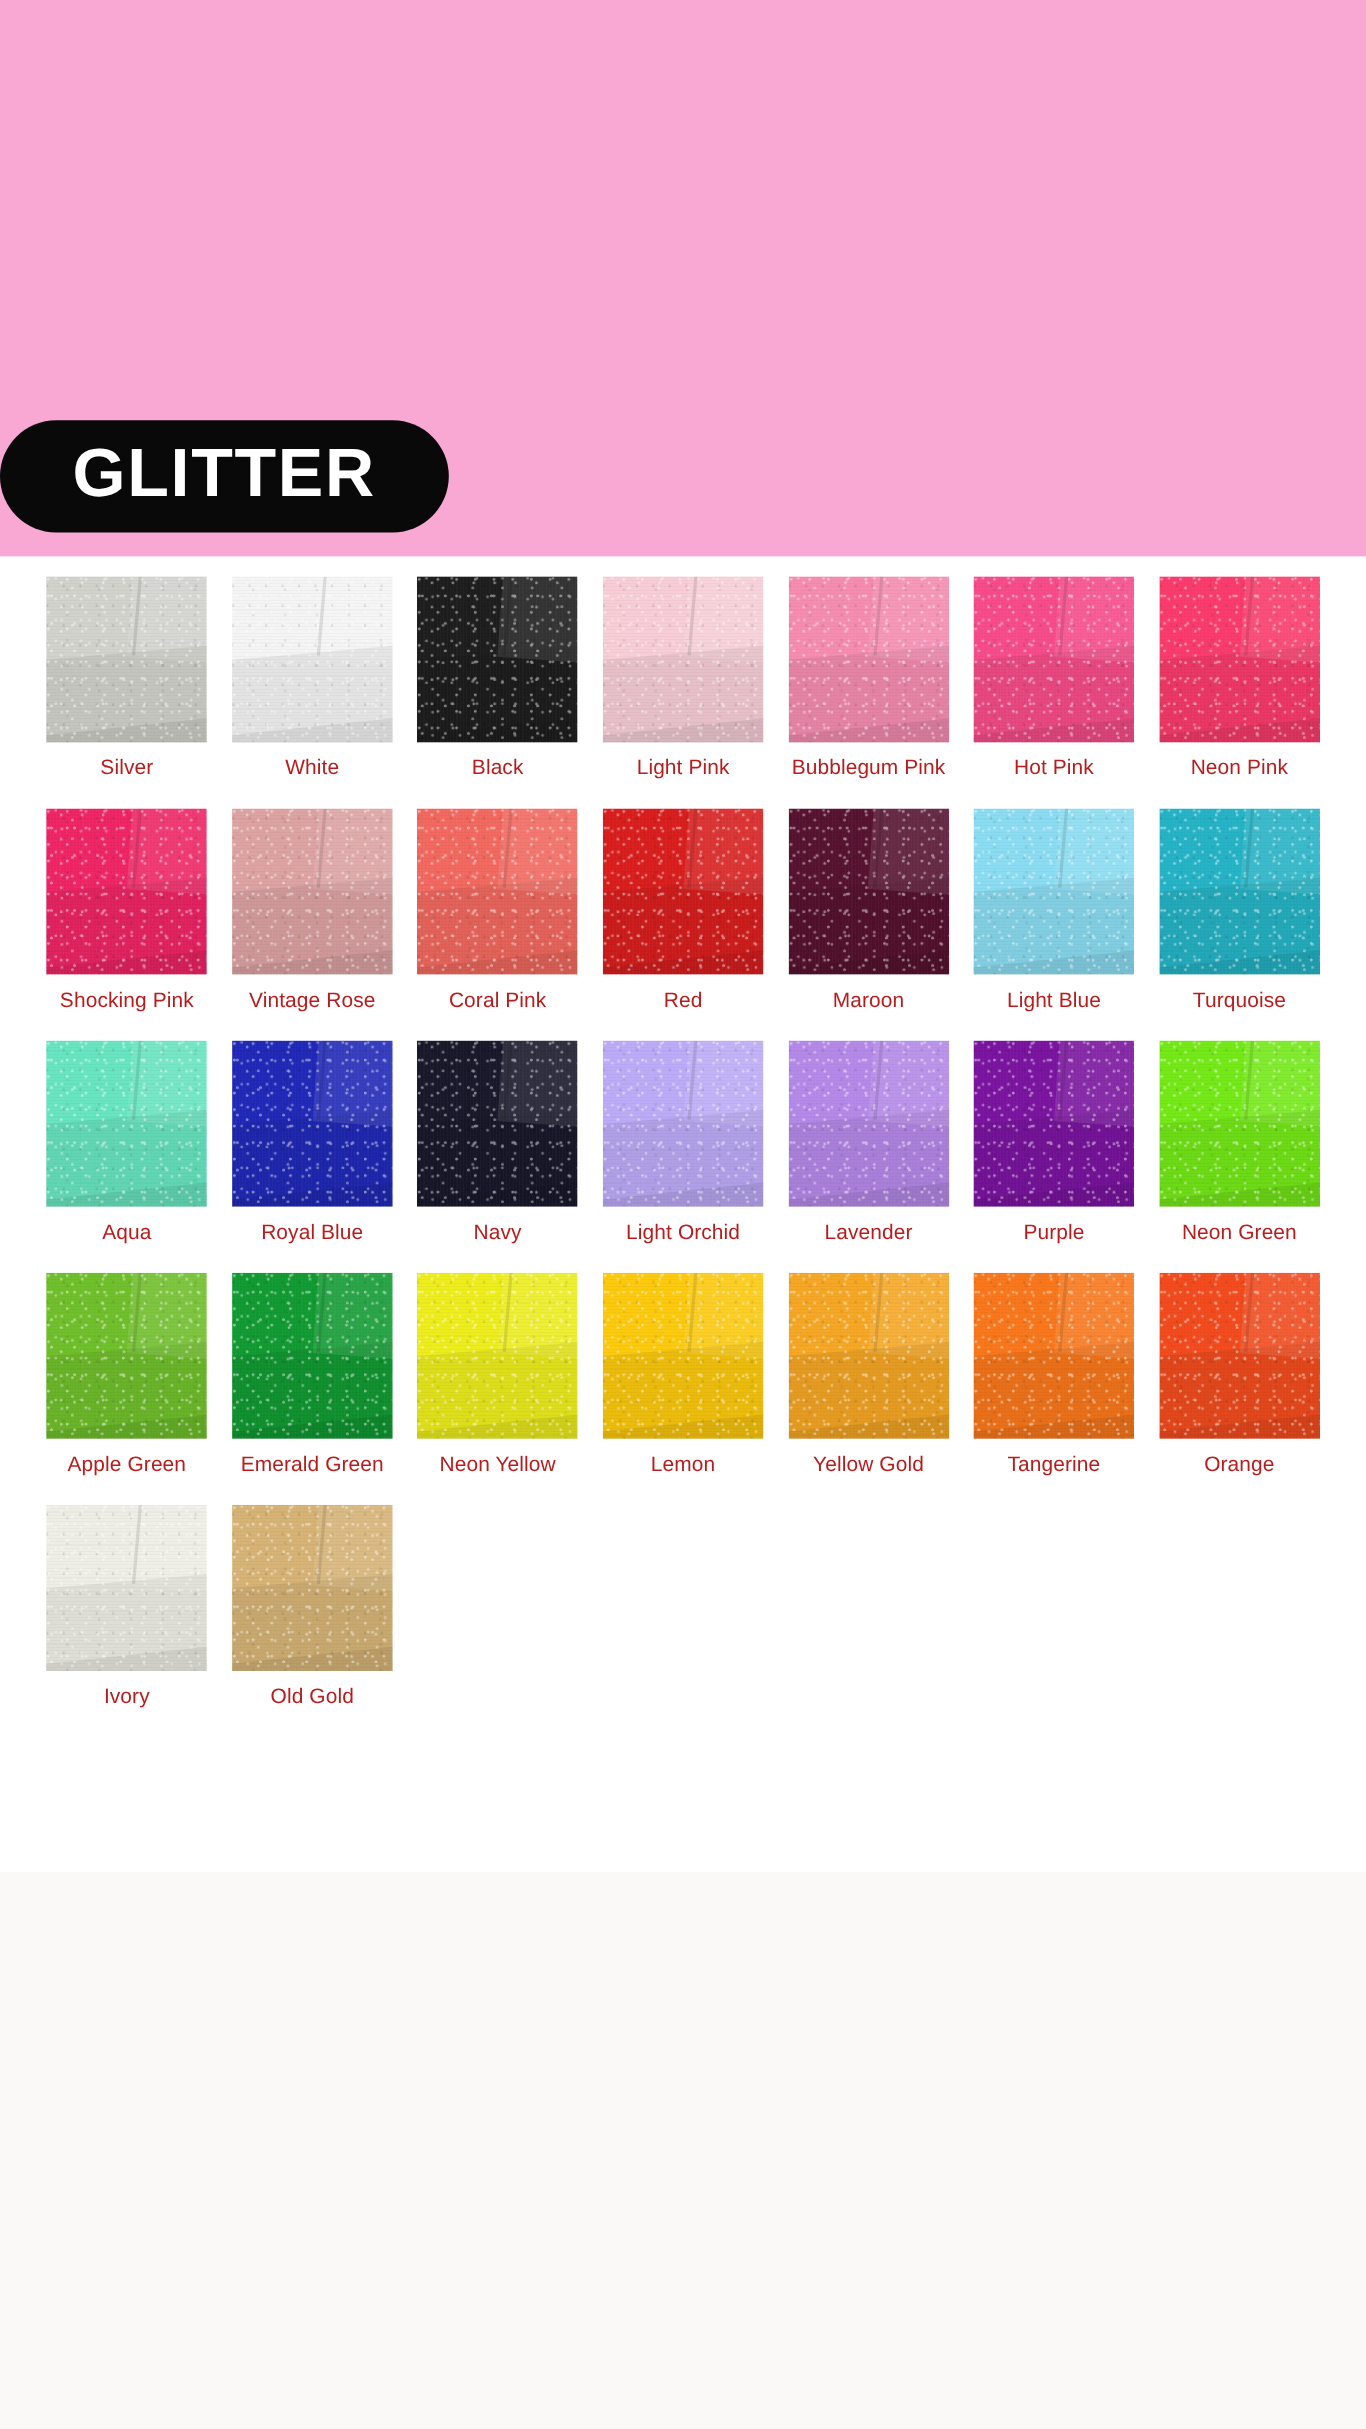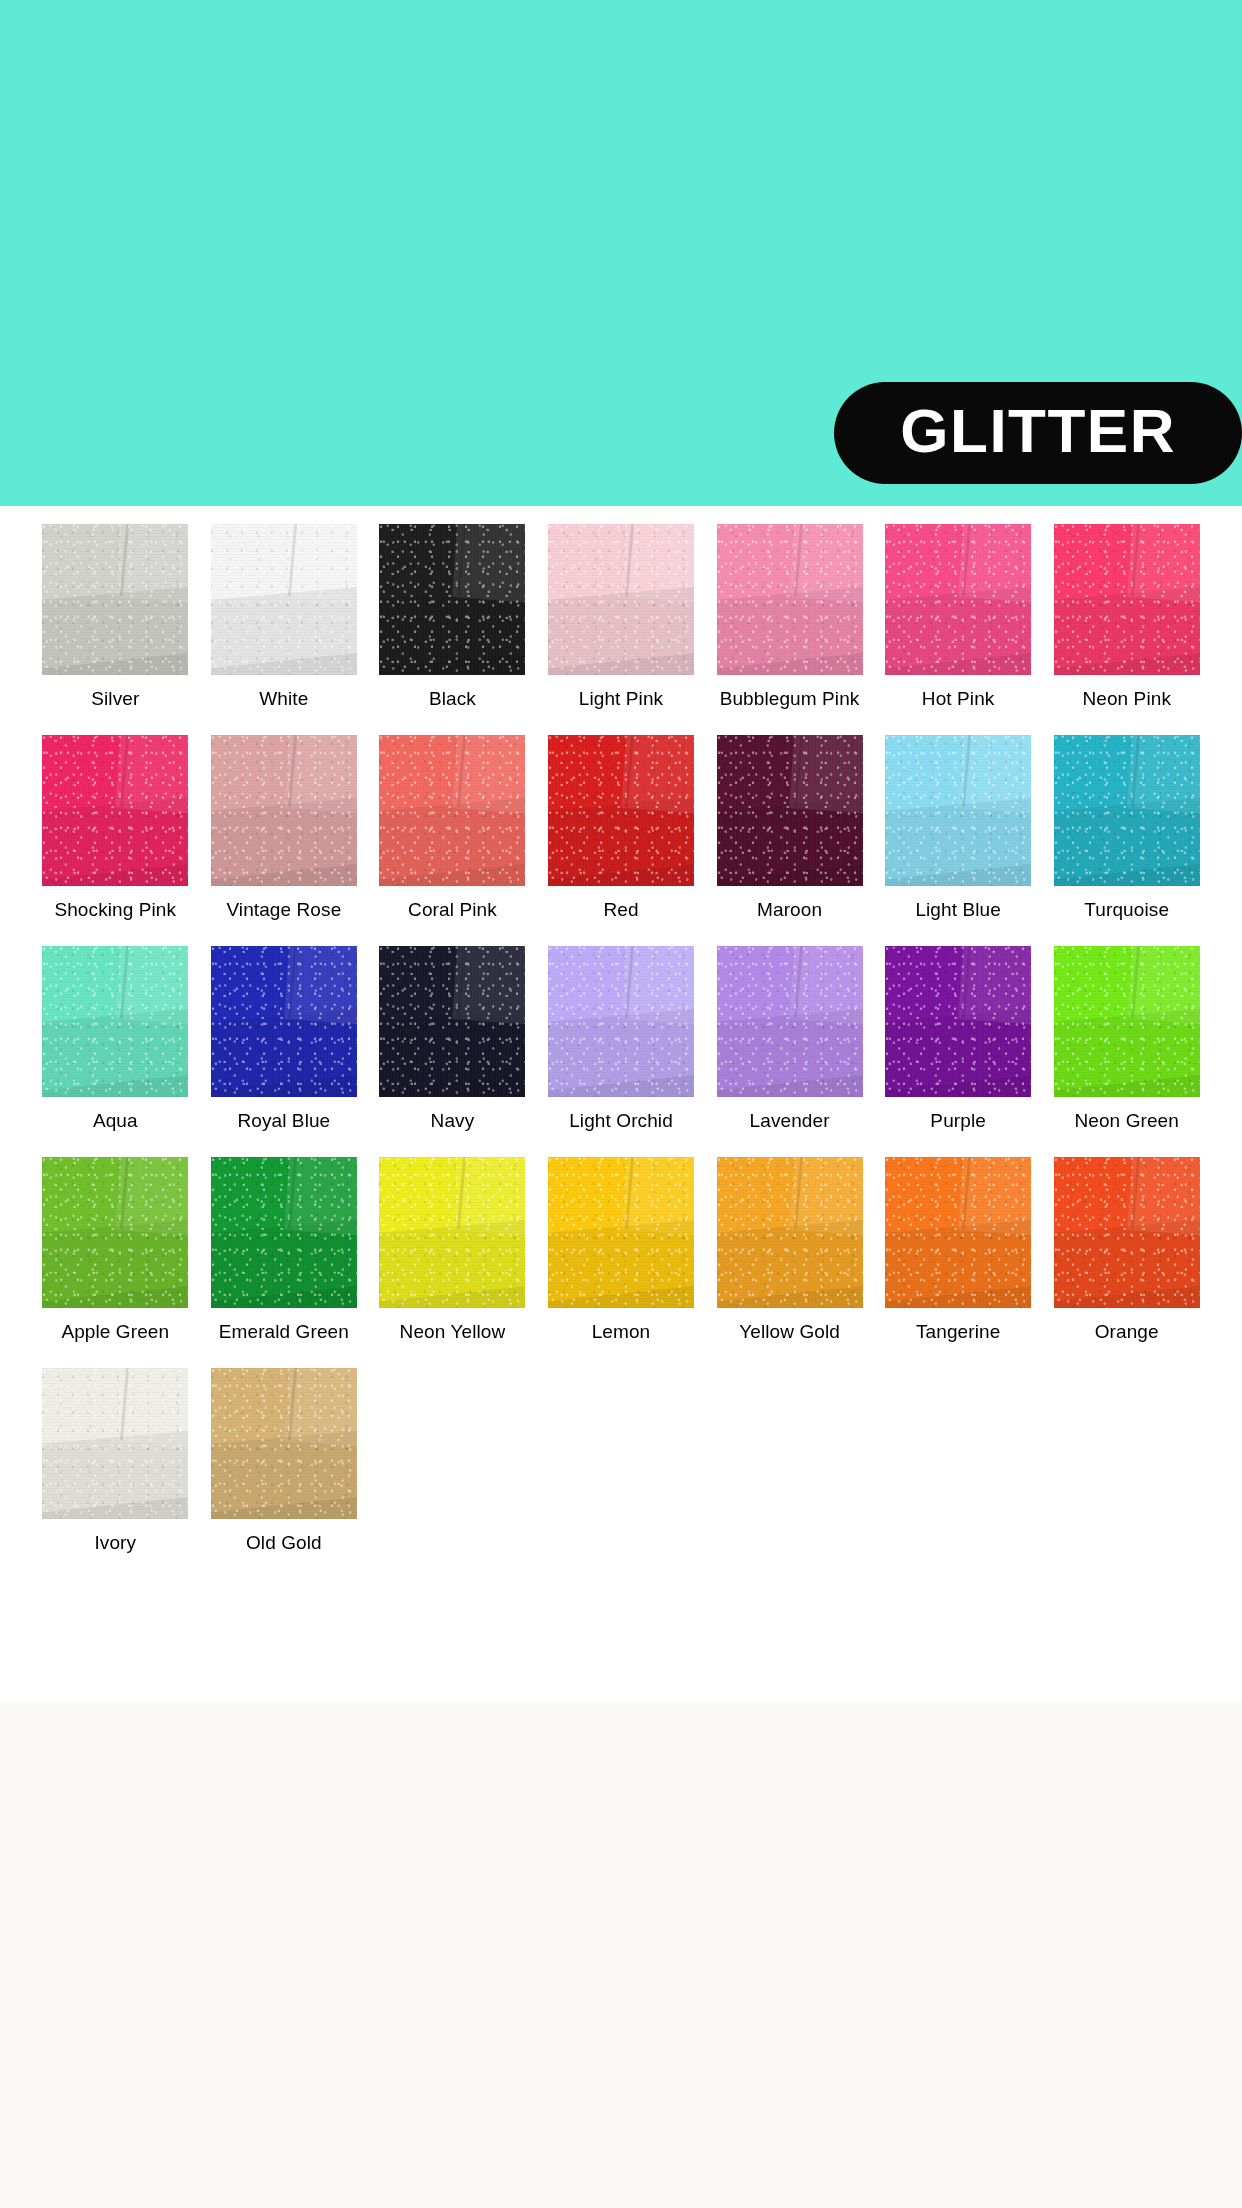--- a/index.html
+++ b/index.html
@@ -22,24 +22,24 @@
     position: relative;
     background: #fbf6f5;
   }
 
   .top-band {
     position: absolute;
     left: 0;
     top: 0;
     width: 1242px;
     height: 506px;
-    background: #5eead4;
+    background: #f9a8d4;
     display: flex;
     align-items: flex-end;
-    justify-content: flex-end;
+    justify-content: flex-start;
   }
 
   .title-pill {
     margin-bottom: 22px;
     background: #090909;
     color: #ffffff;
     border-radius: 60px;
     padding: 18px 66px 22px 66px;
     font-size: 62px;
     line-height: 1;
@@ -162,21 +162,21 @@
     inset: 0;
     opacity: .35;
     background-image:
       repeating-linear-gradient(0deg, rgba(0,0,0,.07) 0 1px, transparent 1px 3px),
       repeating-linear-gradient(90deg, rgba(255,255,255,.08) 0 1px, transparent 1px 3px);
   }
 
   .label {
     margin-top: 13px;
     font-size: 19px;
-    color: #000000;
+    color: #b91c1c;
     font-family: "Liberation Sans", sans-serif;
     text-align: center;
     letter-spacing: 0.1px;
     white-space: nowrap;
   }
 </style>
 </head>
 <body>
 
 <div id="page-root">

